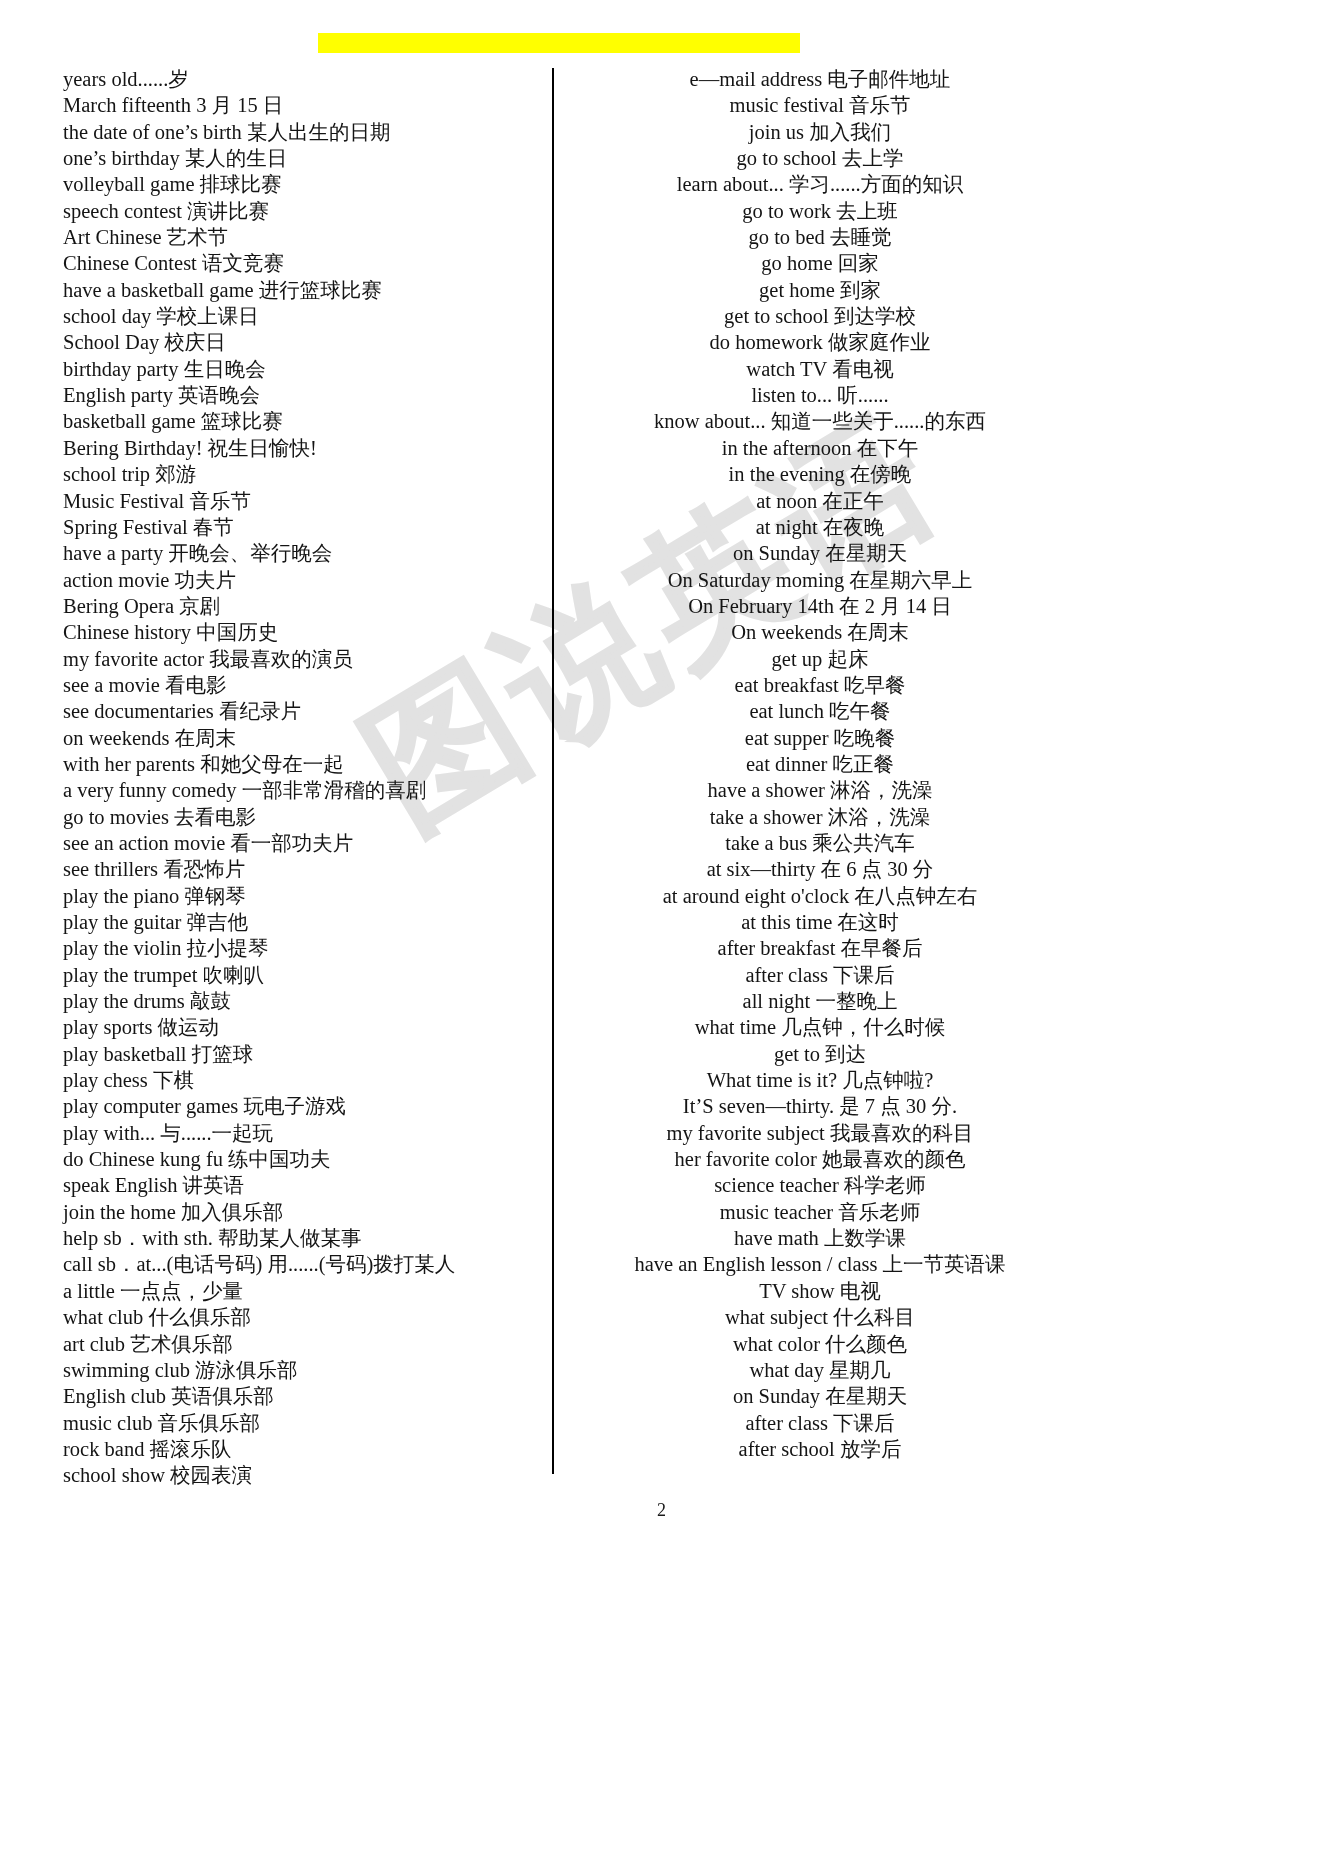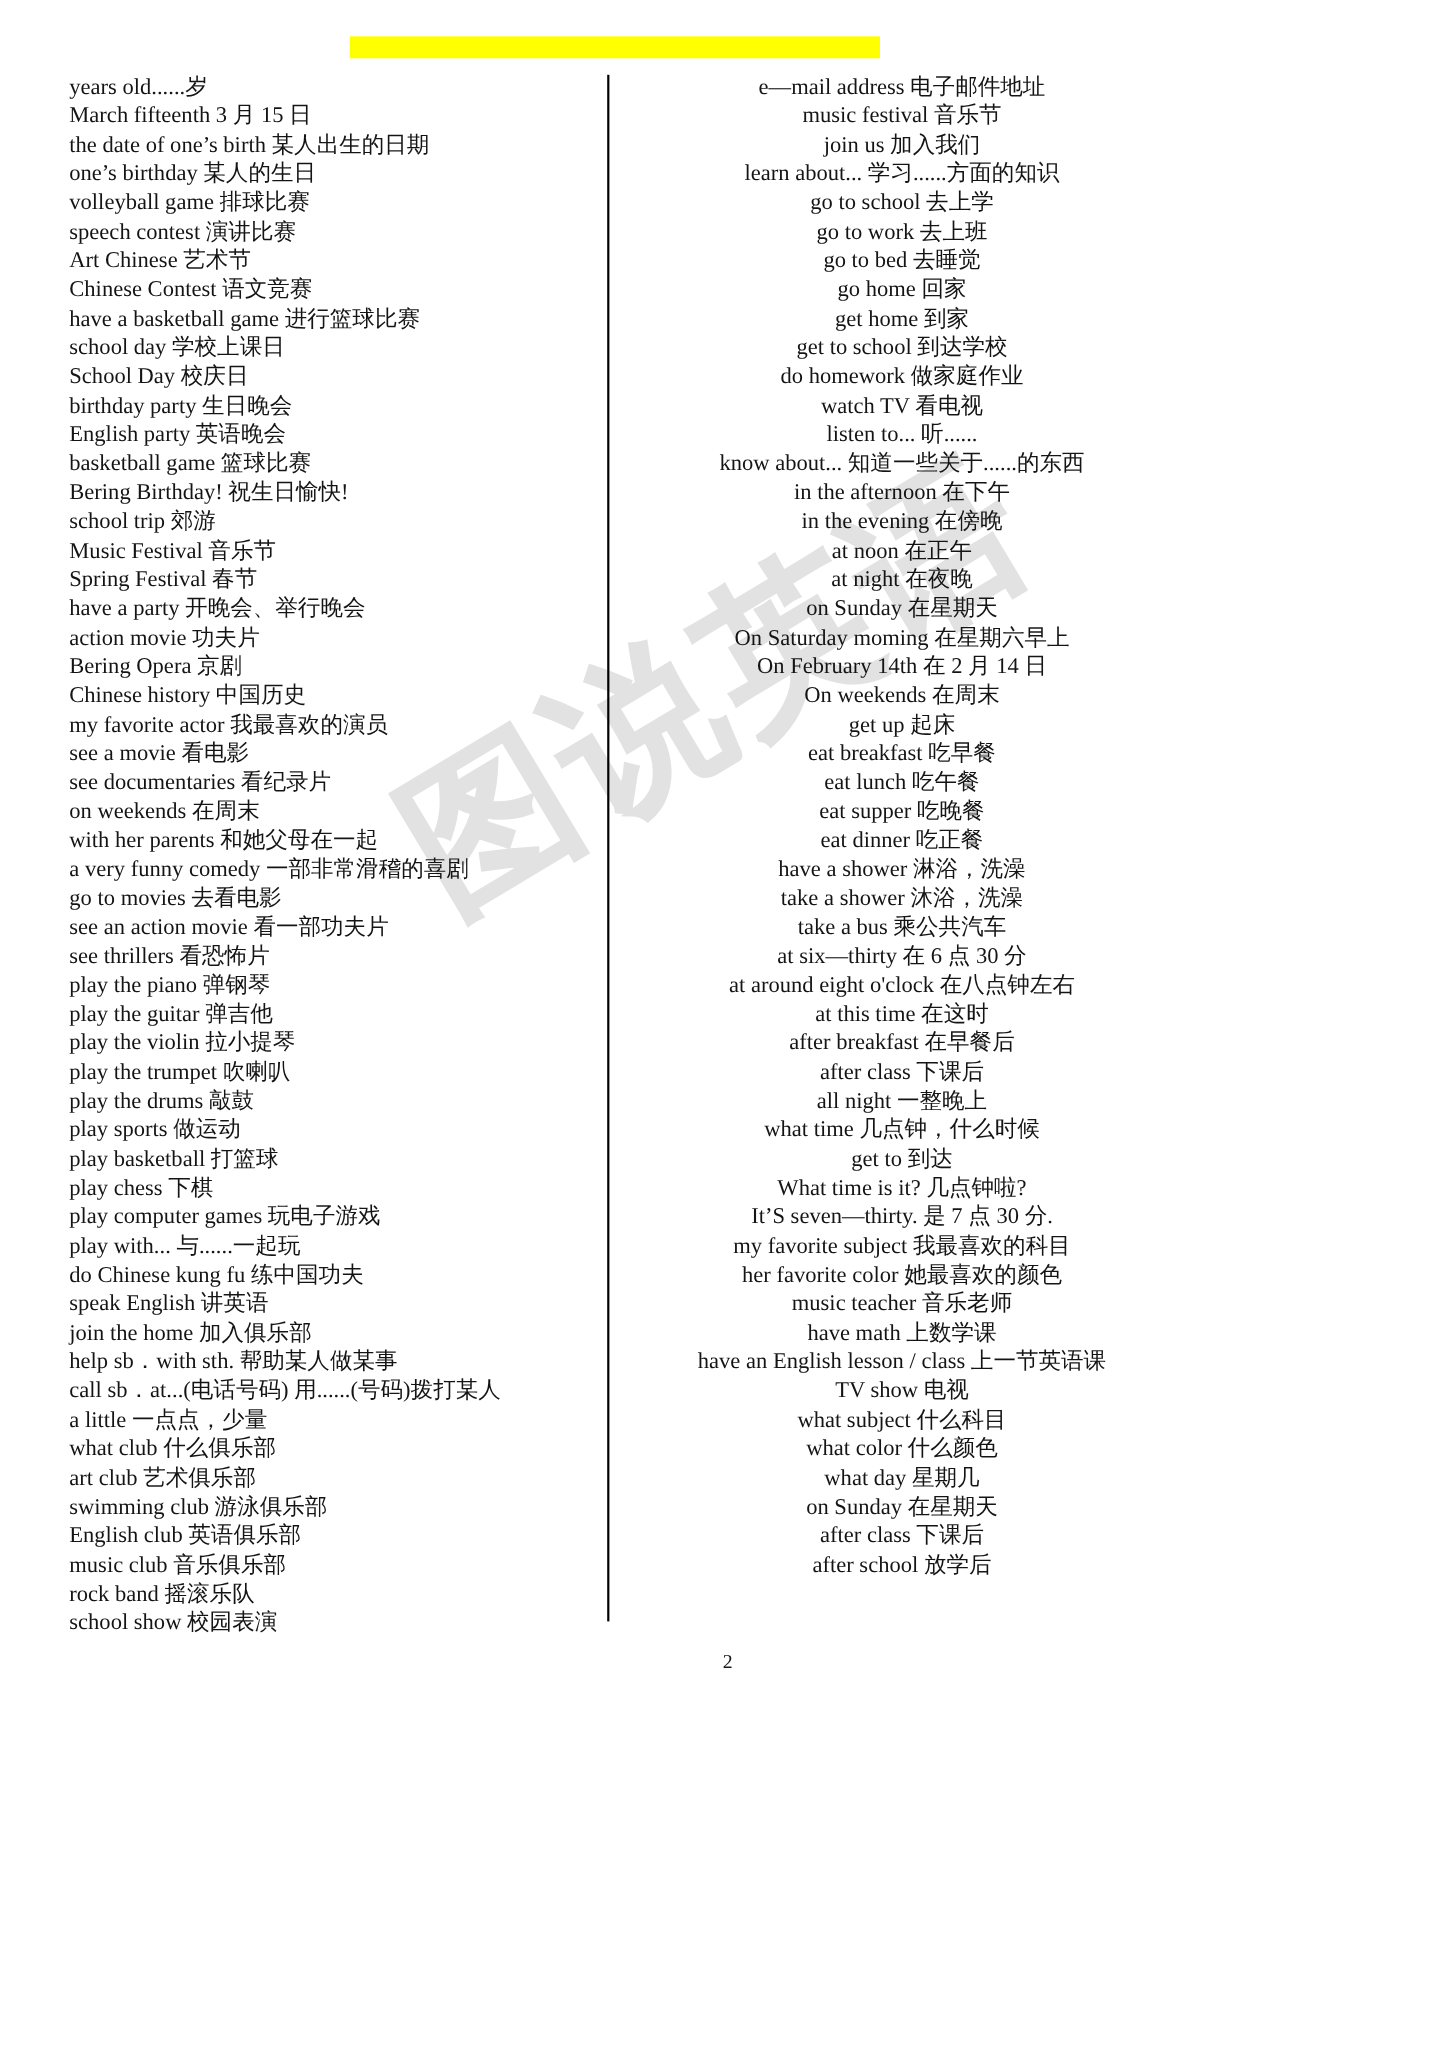--- a/index.html
+++ b/index.html
@@ -169,22 +169,22 @@
         <div class="vocab-line">swimming club 游泳俱乐部</div>
         <div class="vocab-line">English club 英语俱乐部</div>
         <div class="vocab-line">music club 音乐俱乐部</div>
         <div class="vocab-line">rock band 摇滚乐队</div>
         <div class="vocab-line">school show 校园表演</div>
       </div>
     <div class="col" id="col-right">
         <div class="vocab-line">e—mail address 电子邮件地址</div>
         <div class="vocab-line">music festival 音乐节</div>
         <div class="vocab-line">join us  加入我们</div>
+        <div class="vocab-line">go to school 去上学</div>
         <div class="vocab-line">learn about...   学习......方面的知识</div>
-        <div class="vocab-line">go to school 去上学</div>
         <div class="vocab-line">go to work 去上班</div>
         <div class="vocab-line">go to bed 去睡觉</div>
         <div class="vocab-line">go home 回家</div>
         <div class="vocab-line">get home 到家</div>
         <div class="vocab-line">get to school 到达学校</div>
         <div class="vocab-line">do homework 做家庭作业</div>
         <div class="vocab-line">watch TV 看电视</div>
         <div class="vocab-line">listen to...   听......</div>
         <div class="vocab-line">know about...   知道一些关于......的东西</div>
         <div class="vocab-line">in the afternoon 在下午</div>
@@ -208,20 +208,21 @@
         <div class="vocab-line">at this time 在这时</div>
         <div class="vocab-line">after breakfast 在早餐后</div>
         <div class="vocab-line">after class 下课后</div>
         <div class="vocab-line">all night 一整晚上</div>
         <div class="vocab-line">what time 几点钟，什么时候</div>
         <div class="vocab-line">get to 到达</div>
         <div class="vocab-line">What time is it?   几点钟啦?</div>
         <div class="vocab-line">It’S seven—thirty.     是 7 点 30 分.</div>
         <div class="vocab-line">my favorite subject 我最喜欢的科目</div>
         <div class="vocab-line">her favorite color 她最喜欢的颜色</div>
+        <div class="vocab-line">science teacher 科学老师</div>
         <div class="vocab-line">music teacher 音乐老师</div>
         <div class="vocab-line">have math 上数学课</div>
         <div class="vocab-line">have an English lesson / class 上一节英语课</div>
         <div class="vocab-line">TV show 电视</div>
         <div class="vocab-line">what subject 什么科目</div>
         <div class="vocab-line">what color 什么颜色</div>
         <div class="vocab-line">what day 星期几</div>
         <div class="vocab-line">on Sunday 在星期天</div>
         <div class="vocab-line">after class 下课后</div>
         <div class="vocab-line">after school 放学后</div>

